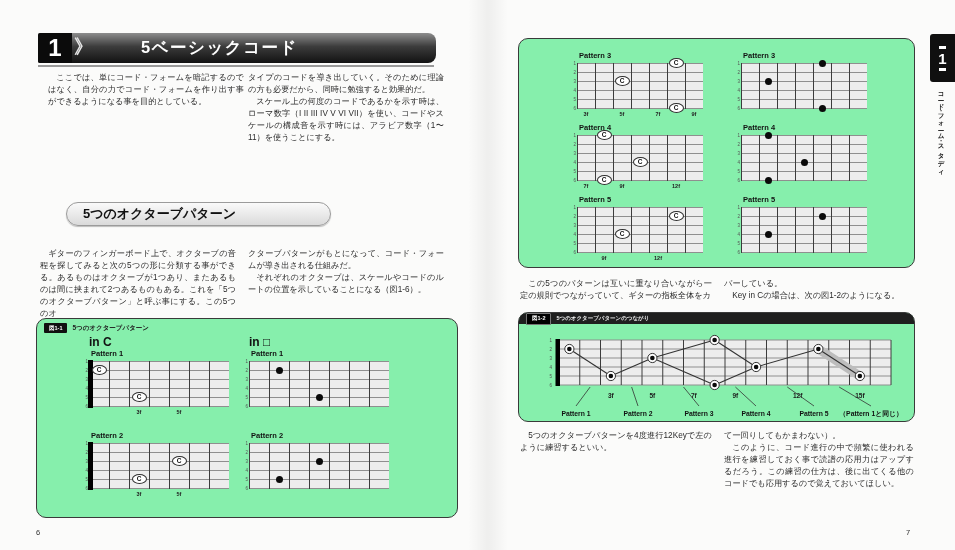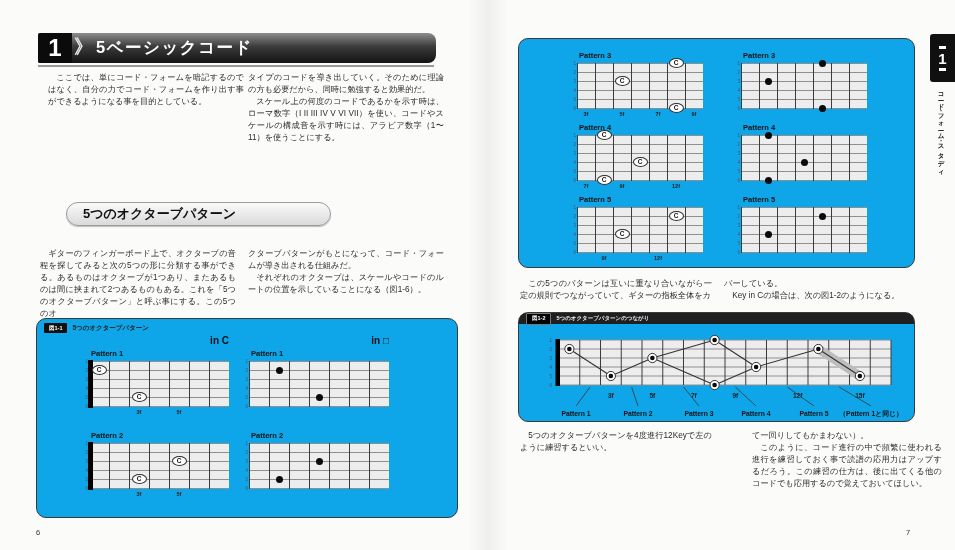--- a/index.html
+++ b/index.html
@@ -23,54 +23,54 @@
   }
   .chap-bar::after {
     content:''; position:absolute; left:0; right:2px; bottom:-4px; height:2px; background:#9a9a9a;
   }
   .chap-num {
     width:34px; height:30px; background:#0b0b0b; color:#fff;
     font-size:24px; font-weight:bold; display:flex; align-items:center; justify-content:center;
     border-radius:2px 0 0 2px; flex:0 0 auto;
   }
   .chap-chev { color:#e8e8e8; font-size:19px; font-weight:bold; margin:0 3px 2px 2px; flex:0 0 auto; }
-  .chap-title { color:#fff; font-size:16.5px; font-weight:bold; letter-spacing:1.5px; }
+  .chap-title { color:#fff; font-size:16.5px; font-weight:bold; letter-spacing:1.5px;margin-left:45px; }
   
   .tcol { position:absolute; width:196px; }
   .tcol p { font-size:8.2px; line-height:12px; text-align:justify; color:#2a2a2a; }
   .tcol p.ind { text-indent:1em; }
   .tcol p.b { font-weight:bold; color:#111; }
   
   .pill {
     position:absolute; left:66px; top:202px; width:265px; height:24px;
     border:1px solid #9b9b9b; border-radius:12px;
     background:linear-gradient(#fafafa,#dadada);
     box-shadow:0 1px 1px rgba(0,0,0,.25);
     display:flex; align-items:center; padding-left:16px;
     font-size:13px; font-weight:bold; color:#111;
   }
   
   .figbox {
-    position:absolute; background:#0ea5e9;
+    position:absolute; background:#86efac;
     border:1.5px solid #3a3a3a; border-radius:10px;
   }
   .figlabel-row { position:absolute; left:7px; top:4px; display:flex; align-items:center; }
   .figchip {
     background:#101010; color:#fff; font-size:5.5px; font-weight:bold;
     padding:1.5px 5px; border-radius:1px; flex:0 0 auto;
   }
   .figcap { font-size:6.5px; font-weight:bold; color:#222; margin-left:5px; }
   .figstrip {
     position:absolute; left:0; top:0; right:0; height:11px;
     background:#1f1f1f; border-radius:8px 8px 0 0;
     display:flex; align-items:center; padding-left:7px;
   }
   .figstrip .figchip { background:#000; border:1px solid #777; }
   .figstrip .figcap { color:#f0f0f0; font-size:5.5px; }
-  .inhead { position:absolute; width:140px; text-align:right; font-size:10px; font-weight:bold; color:#111; }
+  .inhead { position:absolute; width:140px; text-align:left; font-size:12px; font-weight:bold; color:#111; }
   
   .diag { position:absolute; }
   .diag-title { font-size:7.5px; font-weight:bold; color:#111; margin:0 0 3px 2px; }
   .board {
     position:relative; height:46px; background-color:#ededed;
     background-image:
       repeating-linear-gradient(to right, #3c3c3c 0 1px, transparent 1px var(--cw)),
       repeating-linear-gradient(to bottom, #8f8f8f 0 1px, transparent 1px 9px);
   }
   .board.nut::before {
@@ -389,21 +389,21 @@
         <line x1="295" y1="80" x2="268.25" y2="61" stroke="#333" stroke-width="0.8"></line>
         <text x="295" y="90" font-size="6.8" font-weight="bold" fill="#111" text-anchor="middle">Pattern 5</text>
         <line x1="352" y1="80" x2="320.125" y2="61" stroke="#333" stroke-width="0.8"></line>
         <text x="352" y="90" font-size="6.8" font-weight="bold" fill="#111" text-anchor="middle">（Pattern 1と同じ）</text>
       </svg>
   </div>
 
   <div class="tcol" id="bottom-col1" style="left:520px; top:430px; width:192px;">
       <p class="ind ">5つのオクターブパターンを4度進行12Keyで左のように練習するといい。</p>
     </div>
-  <div class="tcol" id="bottom-col2" style="left:724px; top:430px; width:190px;margin-left:28px;">
+  <div class="tcol" id="bottom-col2" style="left:724px; top:430px; width:190px;">
       <p class="">て一回りしてもかまわない）。</p>
       <p class="ind ">このように、コード進行の中で頻繁に使われる進行を練習しておく事で読譜の応用力はアップするだろう。この練習の仕方は、後に出てくる他のコードでも応用するので覚えておいてほしい。</p>
     </div>
 
   <div class="pgnum" style="left:906px; top:528px;">7</div>
 </div>
 
 <div class="side-tab-box">
   <div class="side-tab-num">1</div>
 </div>

